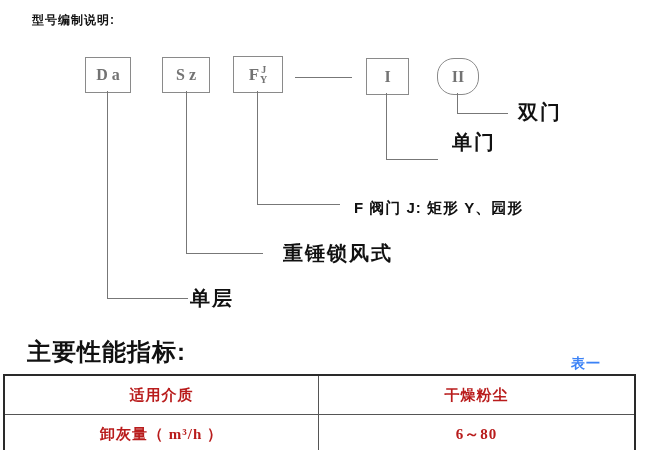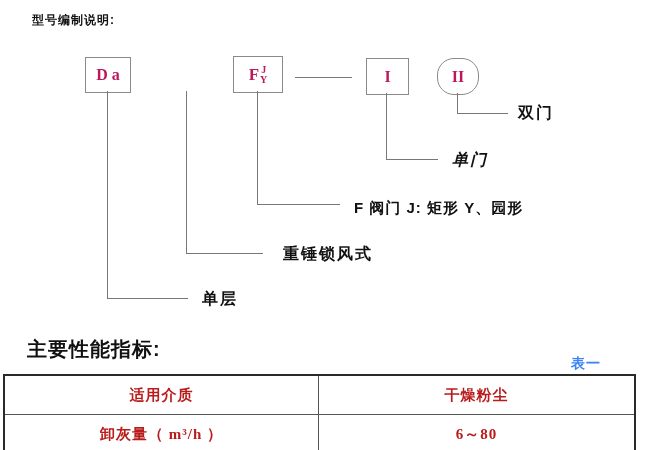--- a/index.html
+++ b/index.html
@@ -12,45 +12,45 @@
     overflow:hidden;
   }
   .heading{
     position:absolute;
     font-weight:bold;
     color:#111;
     letter-spacing:1px;
     white-space:nowrap;
   }
   .h-main{left:32px;top:12px;font-size:12px;}
-  .h-perf{left:27px;top:336px;font-size:20px;}
+  .h-perf{left:27px;top:336px;font-size:24px;}
   .code-box{
     position:absolute;
     border:1.5px solid #8a8a8a;
     background:#fff;
     display:flex;align-items:center;justify-content:center;
     font-family:"Liberation Serif", serif;
-    font-weight:bold;font-size:16px;color:#be185d;
+    font-weight:bold;font-size:16px;color:#737373;
   }
   .box-da{left:85px;top:57px;width:44px;height:34px;}
   .box-sz{left:162px;top:57px;width:46px;height:34px;}
   .box-f {left:233px;top:56px;width:48px;height:35px;}
   .box-i {left:366px;top:58px;width:41px;height:35px;}
   .box-ii{left:437px;top:58px;width:40px;height:35px;border-radius:17px;}
   .ls{letter-spacing:4px;padding-left:4px;}
   .f-wrap{display:flex;align-items:center;gap:1px;}
   .f-main{font-size:17px;font-weight:bold;}
   .f-stack{display:flex;flex-direction:column;align-items:center;line-height:1;}
   .f-stack span{font-size:10px;font-weight:bold;}
   .line{position:absolute;background:#777;}
   .lv{width:1px;}
   .lh{height:1px;}
   .dlabel{
     position:absolute;
-    font-weight:bold;font-size:16px;color:#111;
+    font-weight:bold;font-size:20px;color:#111;
     letter-spacing:2px;white-space:nowrap;line-height:17px;
   }
   .lbl-valve{font-size:15px;letter-spacing:1px;}
   .tbl-caption{
     position:absolute;left:571px;top:355px;
     font-weight:bold;font-size:14px;color:#3b82f6;letter-spacing:1px;
   }
   .spec-table{
     position:absolute;left:3px;top:374px;width:596px;
     border-collapse:collapse;
@@ -72,20 +72,23 @@
 </head>
 <body>
 
 <div class="page">
 
   <div class="heading h-main">型号编制说明:</div>
 
   <div class="code-box box-da">
     <span class="ls">Da</span>
   </div>
+  <div class="code-box box-sz">
+    <span class="ls">Sz</span>
+  </div>
   <div class="code-box box-f">
     <span class="f-wrap">
       <span class="f-main">F</span>
       <span class="f-stack">
         <span>J</span>
         <span>Y</span>
       </span>
     </span>
   </div>
   <div class="code-box box-i">
@@ -106,24 +109,24 @@
   <div class="line lv" style="left:257px;top:91px;height:113px;"></div>
   <div class="line lh" style="left:257px;top:204px;width:83px;"></div>
 
   <div class="line lv" style="left:386px;top:93px;height:66px;"></div>
   <div class="line lh" style="left:386px;top:159px;width:52px;"></div>
 
   <div class="line lv" style="left:457px;top:93px;height:20px;"></div>
   <div class="line lh" style="left:457px;top:113px;width:51px;"></div>
 
   <div class="dlabel" style="left:518px;top:104px;">双门</div>
-  <div class="dlabel" style="left:452px;top:151px;font-style:italic;">单门</div>
+  <div class="dlabel" style="left:452px;top:134px;">单门</div>
   <div class="dlabel" style="left:283px;top:245px;">重锤锁风式</div>
   <div class="dlabel lbl-valve" style="left:354px;top:199px;">F 阀门 J: 矩形  Y、园形</div>
-  <div class="dlabel" style="left:202px;top:290px;">单层</div>
+  <div class="dlabel" style="left:190px;top:290px;">单层</div>
 
   <div class="heading h-perf">主要性能指标:</div>
   <div class="tbl-caption">表一</div>
 
   <table class="spec-table">
     <tbody>
       <tr>
         <td class="c1">适用介质</td>
         <td class="c2">干燥粉尘</td>
       </tr>

